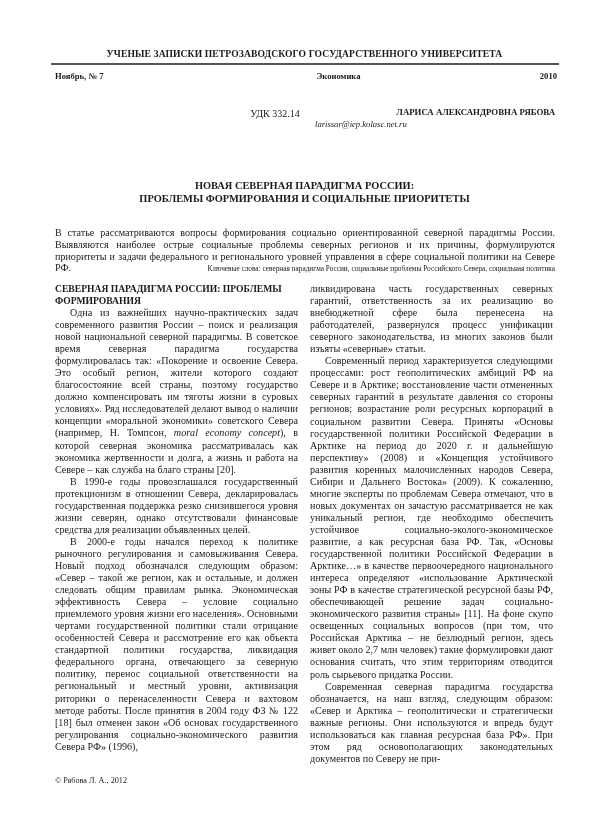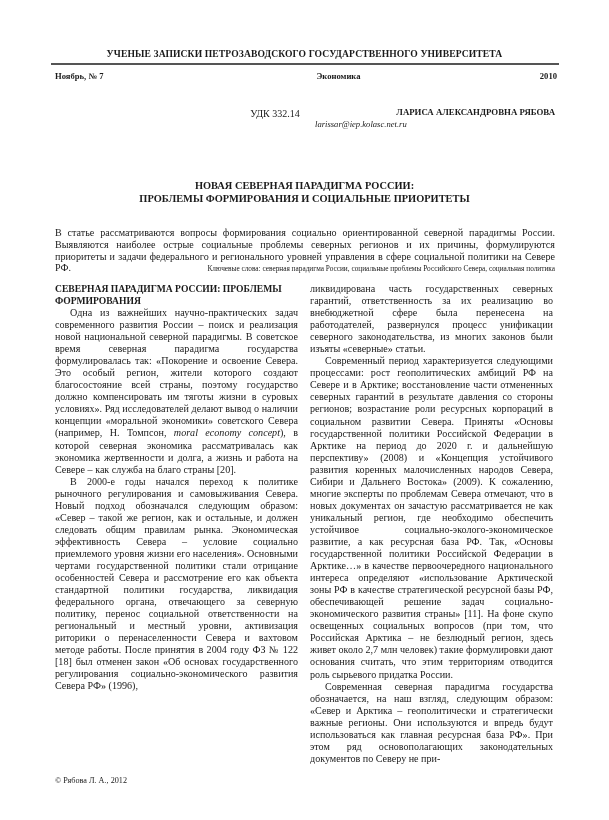--- a/index.html
+++ b/index.html
@@ -52,20 +52,21 @@
   <div>НОВАЯ СЕВЕРНАЯ ПАРАДИГМА РОССИИ:</div>
   <div>ПРОБЛЕМЫ ФОРМИРОВАНИЯ И СОЦИАЛЬНЫЕ ПРИОРИТЕТЫ</div>
 </div>
 
 <div class="abs abstract">В статье рассматриваются вопросы формирования социально ориентированной северной парадигмы России. Выявляются наиболее острые социальные проблемы северных регионов и их причины, формулируются приоритеты и задачи федерального и регионального уровней управления в сфере социальной политики на Севере РФ.</div>
 <div class="abs keywords">Ключевые слова: северная парадигма России, социальные проблемы Российского Севера, социальная политика</div>
 
 <div class="abs col col-left">
   <div class="section-heading">СЕВЕРНАЯ ПАРАДИГМА РОССИИ: ПРОБЛЕМЫ ФОРМИРОВАНИЯ</div>
   <p class="para"><span>Одна из важнейших научно-практических задач современного развития России – поиск и реализация новой национальной северной парадигмы. В советское время северная парадигма государства формулировалась так: «Покорение и освоение Севера. Это особый регион, жители которого создают благосостояние всей страны, поэтому государство должно компенсировать им тяготы жизни в суровых условиях». Ряд исследователей делают вывод о наличии концепции «моральной экономики» советского Севера (например, Н. Томпсон,</span> <i>moral economy concept</i><span>), в которой северная экономика рассматривалась как экономика жертвенности и долга, а жизнь и работа на Севере – как служба на благо страны [20].</span></p>
+  <p class="para">В 1990-е годы провозглашался государственный протекционизм в отношении Севера, декларировалась государственная поддержка резко снизившегося уровня жизни северян, однако отсутствовали финансовые средства для реализации объявленных целей.</p>
   <p class="para">В 2000-е годы начался переход к политике рыночного регулирования и самовыживания Севера. Новый подход обозначался следующим образом: «Север – такой же регион, как и остальные, и должен следовать общим правилам рынка. Экономическая эффективность Севера – условие социально приемлемого уровня жизни его населения». Основными чертами государственной политики стали отрицание особенностей Севера и рассмотрение его как объекта стандартной политики государства, ликвидация федерального органа, отвечающего за северную политику, перенос социальной ответственности на региональный и местный уровни, активизация риторики о перенаселенности Севера и вахтовом методе работы. После принятия в 2004 году ФЗ № 122 [18] был отменен закон «Об основах государственного регулирования социально-экономического развития Севера РФ» (1996),</p>
 </div>
 
 <div class="abs col col-right">
   <p class="para noindent">ликвидирована часть государственных северных гарантий, ответственность за их реализацию во внебюджетной сфере была перенесена на работодателей, развернулся процесс унификации северного законодательства, из многих законов были изъяты «северные» статьи.</p>
   <p class="para">Современный период характеризуется следующими процессами: рост геополитических амбиций РФ на Севере и в Арктике; восстановление части отмененных северных гарантий в результате давления со стороны регионов; возрастание роли ресурсных корпораций в социальном развитии Севера. Приняты «Основы государственной политики Российской Федерации в Арктике на период до 2020 г. и дальнейшую перспективу» (2008) и «Концепция устойчивого развития коренных малочисленных народов Севера, Сибири и Дальнего Востока» (2009). К сожалению, многие эксперты по проблемам Севера отмечают, что в новых документах он зачастую рассматривается не как уникальный регион, где необходимо обеспечить устойчивое социально-эколого-экономическое развитие, а как ресурсная база РФ. Так, «Основы государственной политики Российской Федерации в Арктике…» в качестве первоочередного национального интереса определяют «использование Арктической зоны РФ в качестве стратегической ресурсной базы РФ, обеспечивающей решение задач социально-экономического развития страны» [11]. На фоне скупо освещенных социальных вопросов (при том, что Российская Арктика – не безлюдный регион, здесь живет около 2,7 млн человек) такие формулировки дают основания считать, что этим территориям отводится роль сырьевого придатка России.</p>
   <p class="para">Современная северная парадигма государства обозначается, на наш взгляд, следующим образом: «Север и Арктика – геополитически и стратегически важные регионы. Они используются и впредь будут использоваться как главная ресурсная база РФ». При этом ряд основополагающих законодательных документов по Северу не при-</p>
 </div>
 
 <div class="abs copyright">© Рябова Л. А., 2012</div>

